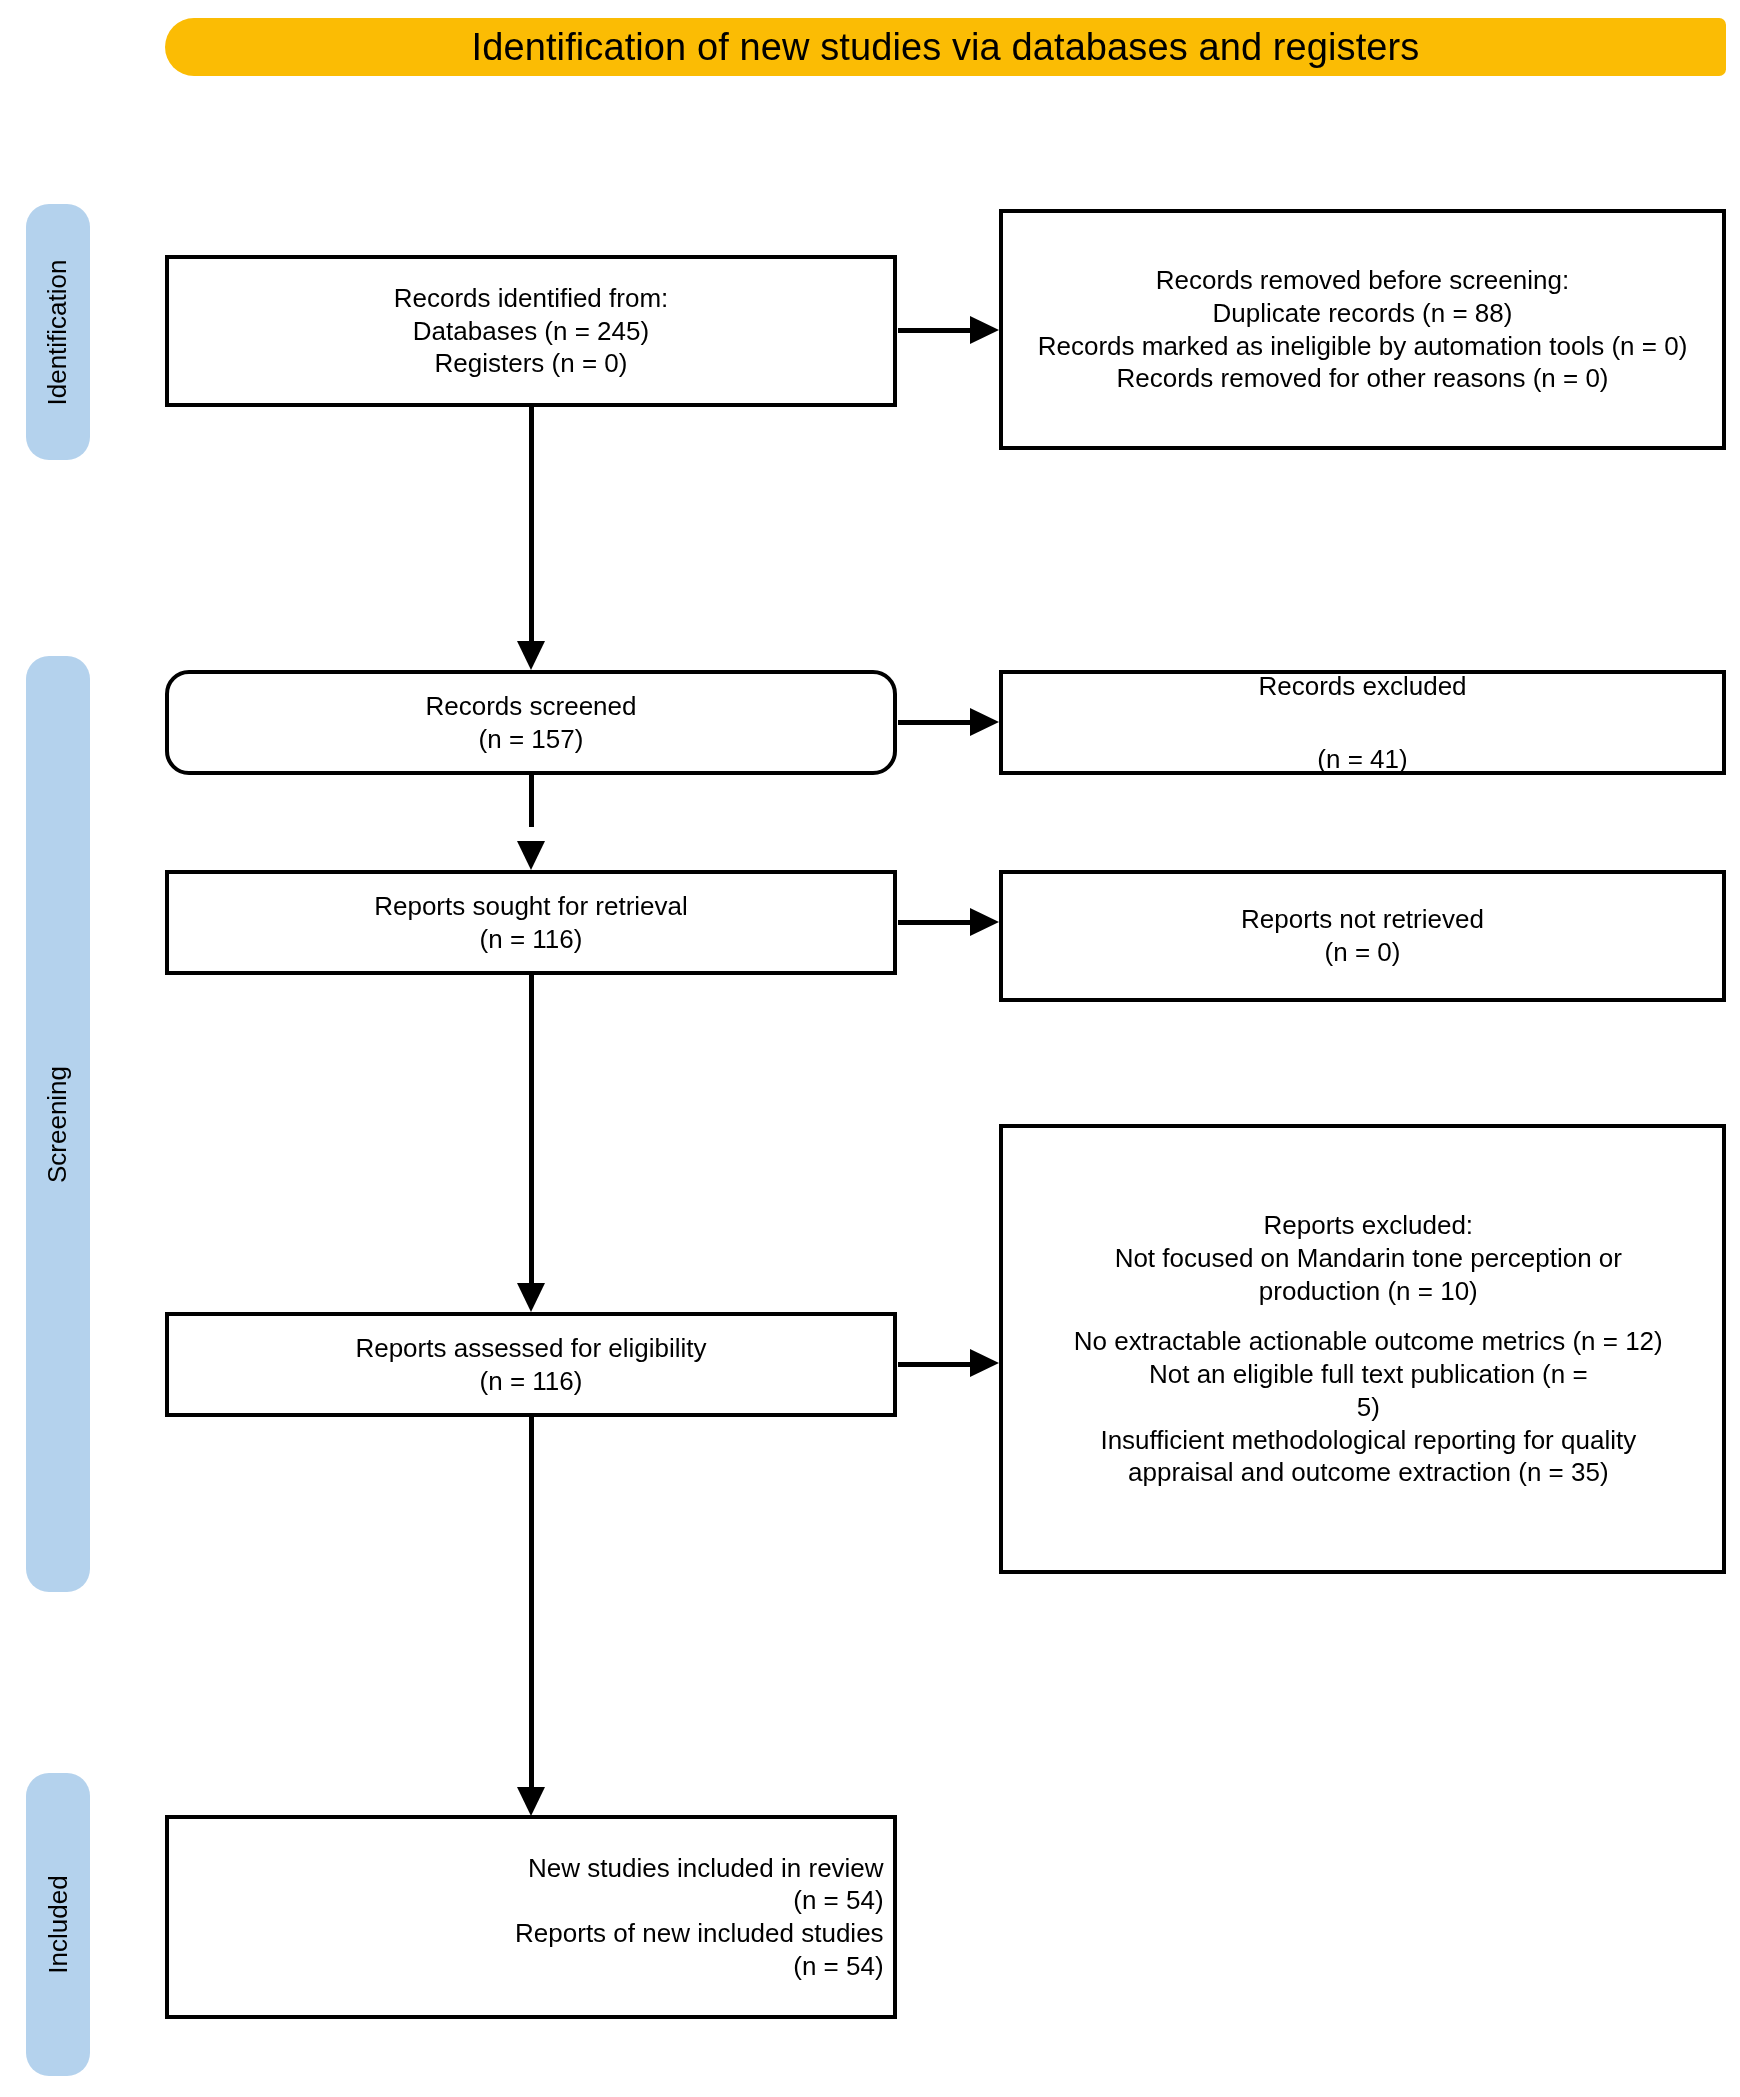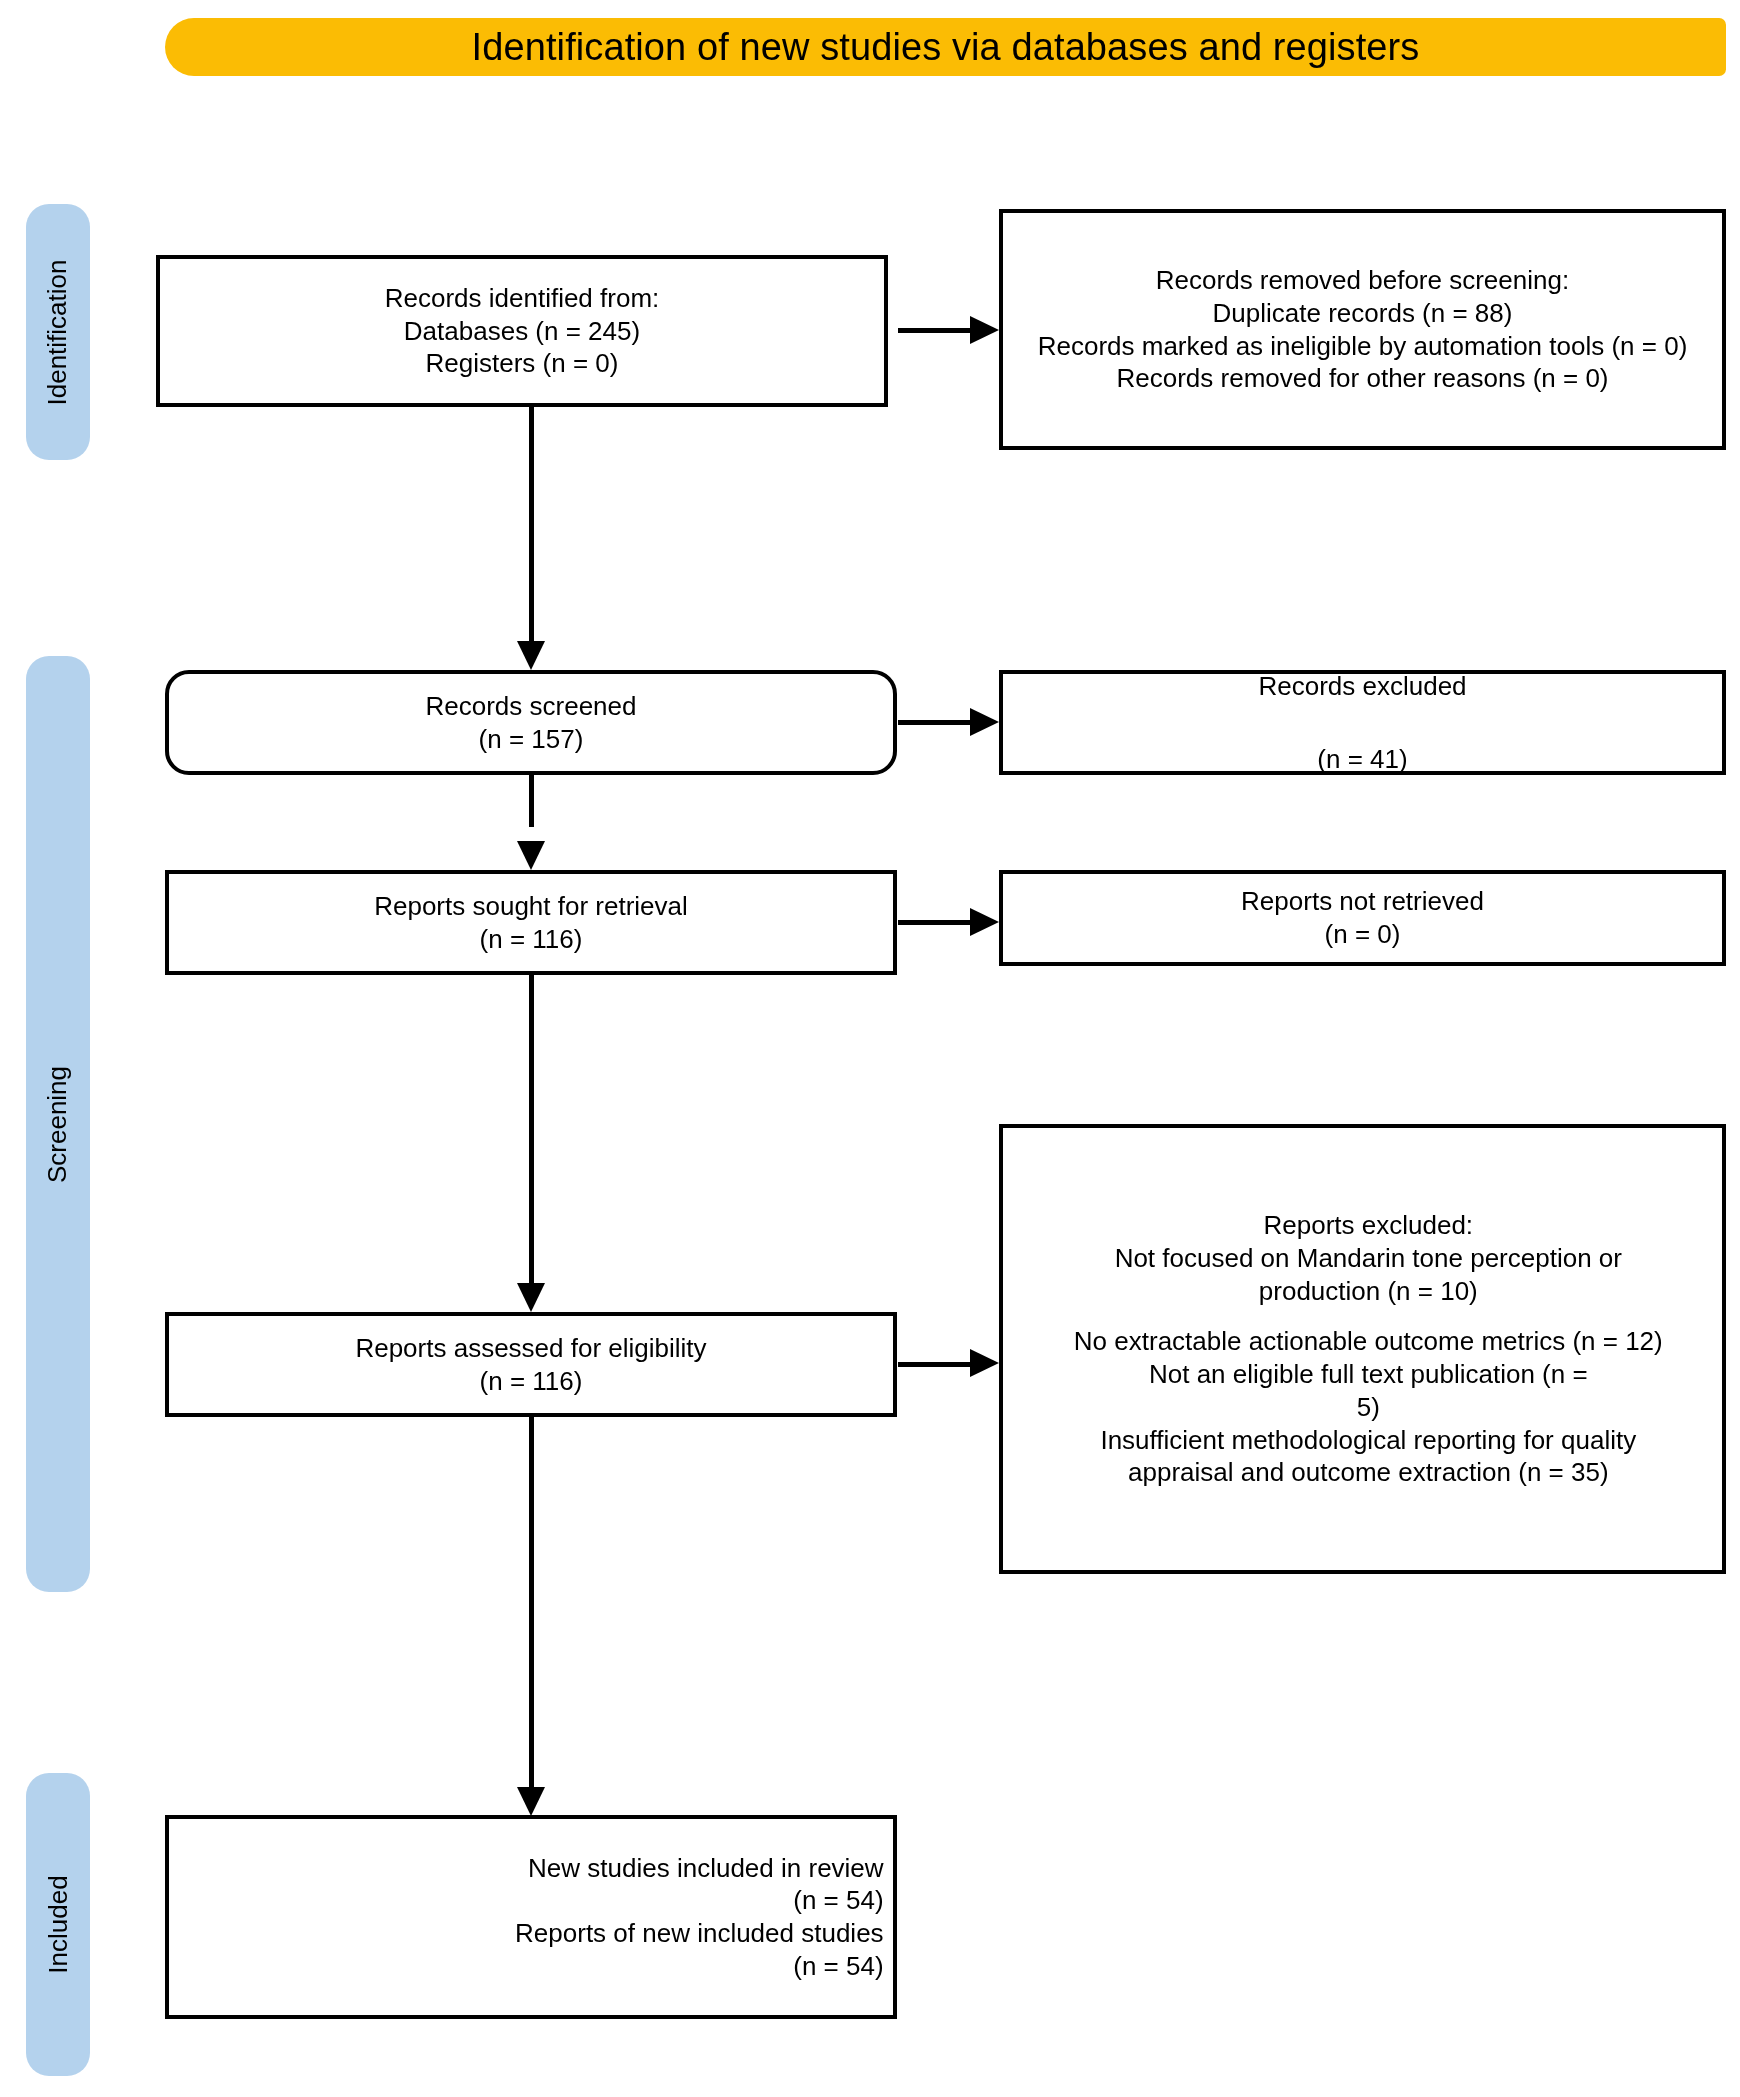--- a/index.html
+++ b/index.html
@@ -109,21 +109,21 @@
   </div>
 
   <div class="stage" style="left:26px; top:656px; width:64px; height:936px;">
     <span class="stage-label">Screening</span>
   </div>
 
   <div class="stage" style="left:26px; top:1773px; width:64px; height:303px;">
     <span class="stage-label">Included</span>
   </div>
 
-  <div class="box" style="left:156px; top:255px; width:732px; height:152px;">
+  <div class="box" style="left:165px; top:255px; width:732px; height:152px;">
     <div class="box-line">Records identified from:</div>
     <div class="box-line">Databases (n = 245)</div>
     <div class="box-line">Registers (n = 0)</div>
   </div>
 
   <div class="box" style="left:999px; top:209px; width:727px; height:241px;">
     <div class="box-line">Records removed before screening:</div>
     <div class="box-line">Duplicate records (n = 88)</div>
     <div class="box-line wrap" style="width:696px;">Records marked as ineligible by automation tools (n = 0)</div>
     <div class="box-line">Records removed for other reasons (n = 0)</div>
@@ -149,21 +149,21 @@
   <div class="arrow-right" style="left:970px; top:708px;"></div>
 
   <div class="vline" style="left:529px; top:775px; width:4.7px; height:52px;"></div>
   <div class="arrow-down" style="left:517px; top:841px;"></div>
 
   <div class="box" style="left:165px; top:870px; width:732px; height:105px;">
     <div class="box-line">Reports sought for retrieval</div>
     <div class="box-line">(n = 116)</div>
   </div>
 
-  <div class="box" style="left:999px; top:870px; width:727px; height:96px;">
+  <div class="box" style="left:999px; top:870px; width:727px; height:132px;">
     <div class="box-line">Reports not retrieved</div>
     <div class="box-line">(n = 0)</div>
   </div>
 
   <div class="hline" style="left:898px; top:920px; width:73px;"></div>
   <div class="arrow-right" style="left:970px; top:908px;"></div>
 
   <div class="vline" style="left:529px; top:974px; width:4.7px; height:309px;"></div>
   <div class="arrow-down" style="left:517px; top:1283px;"></div>
 

